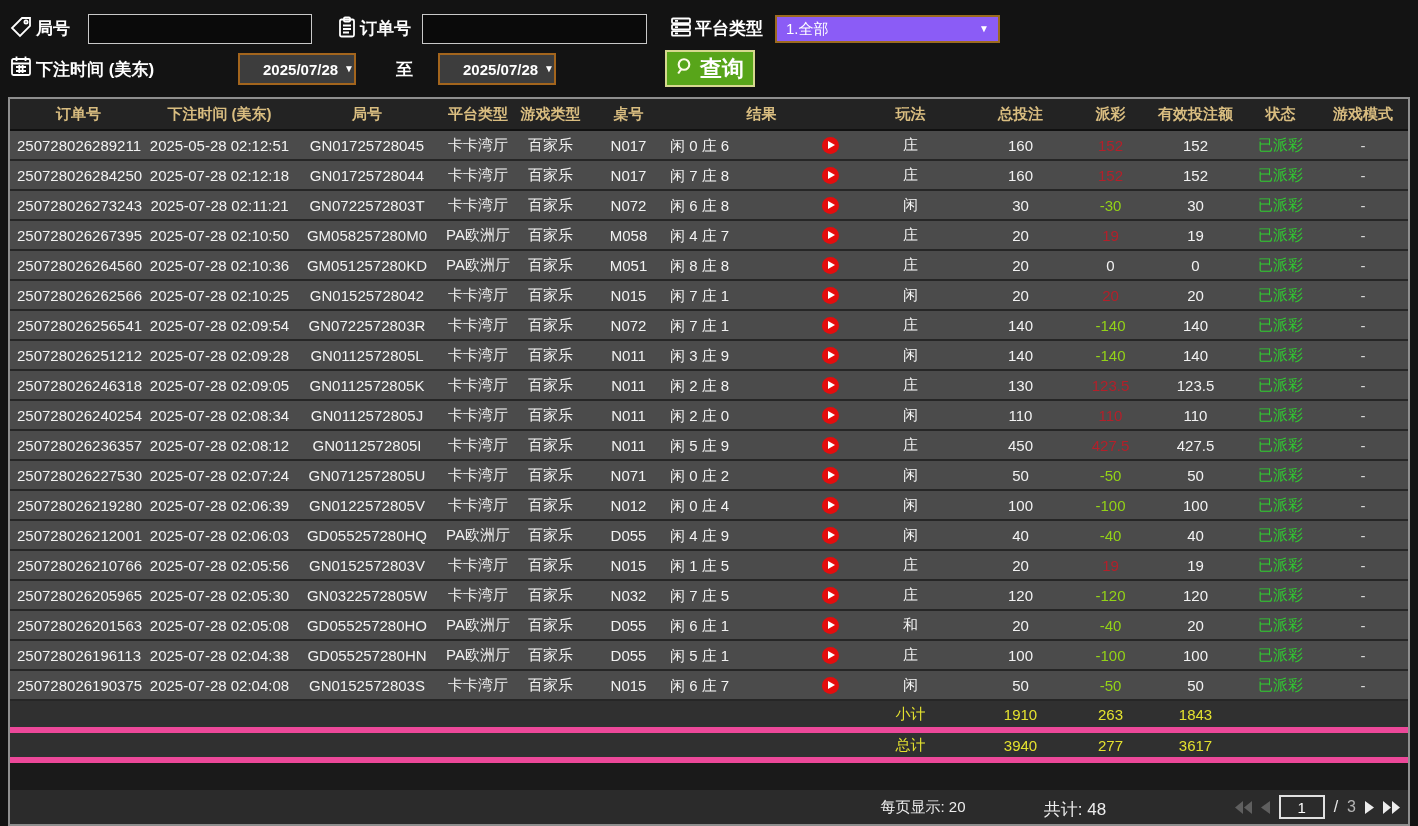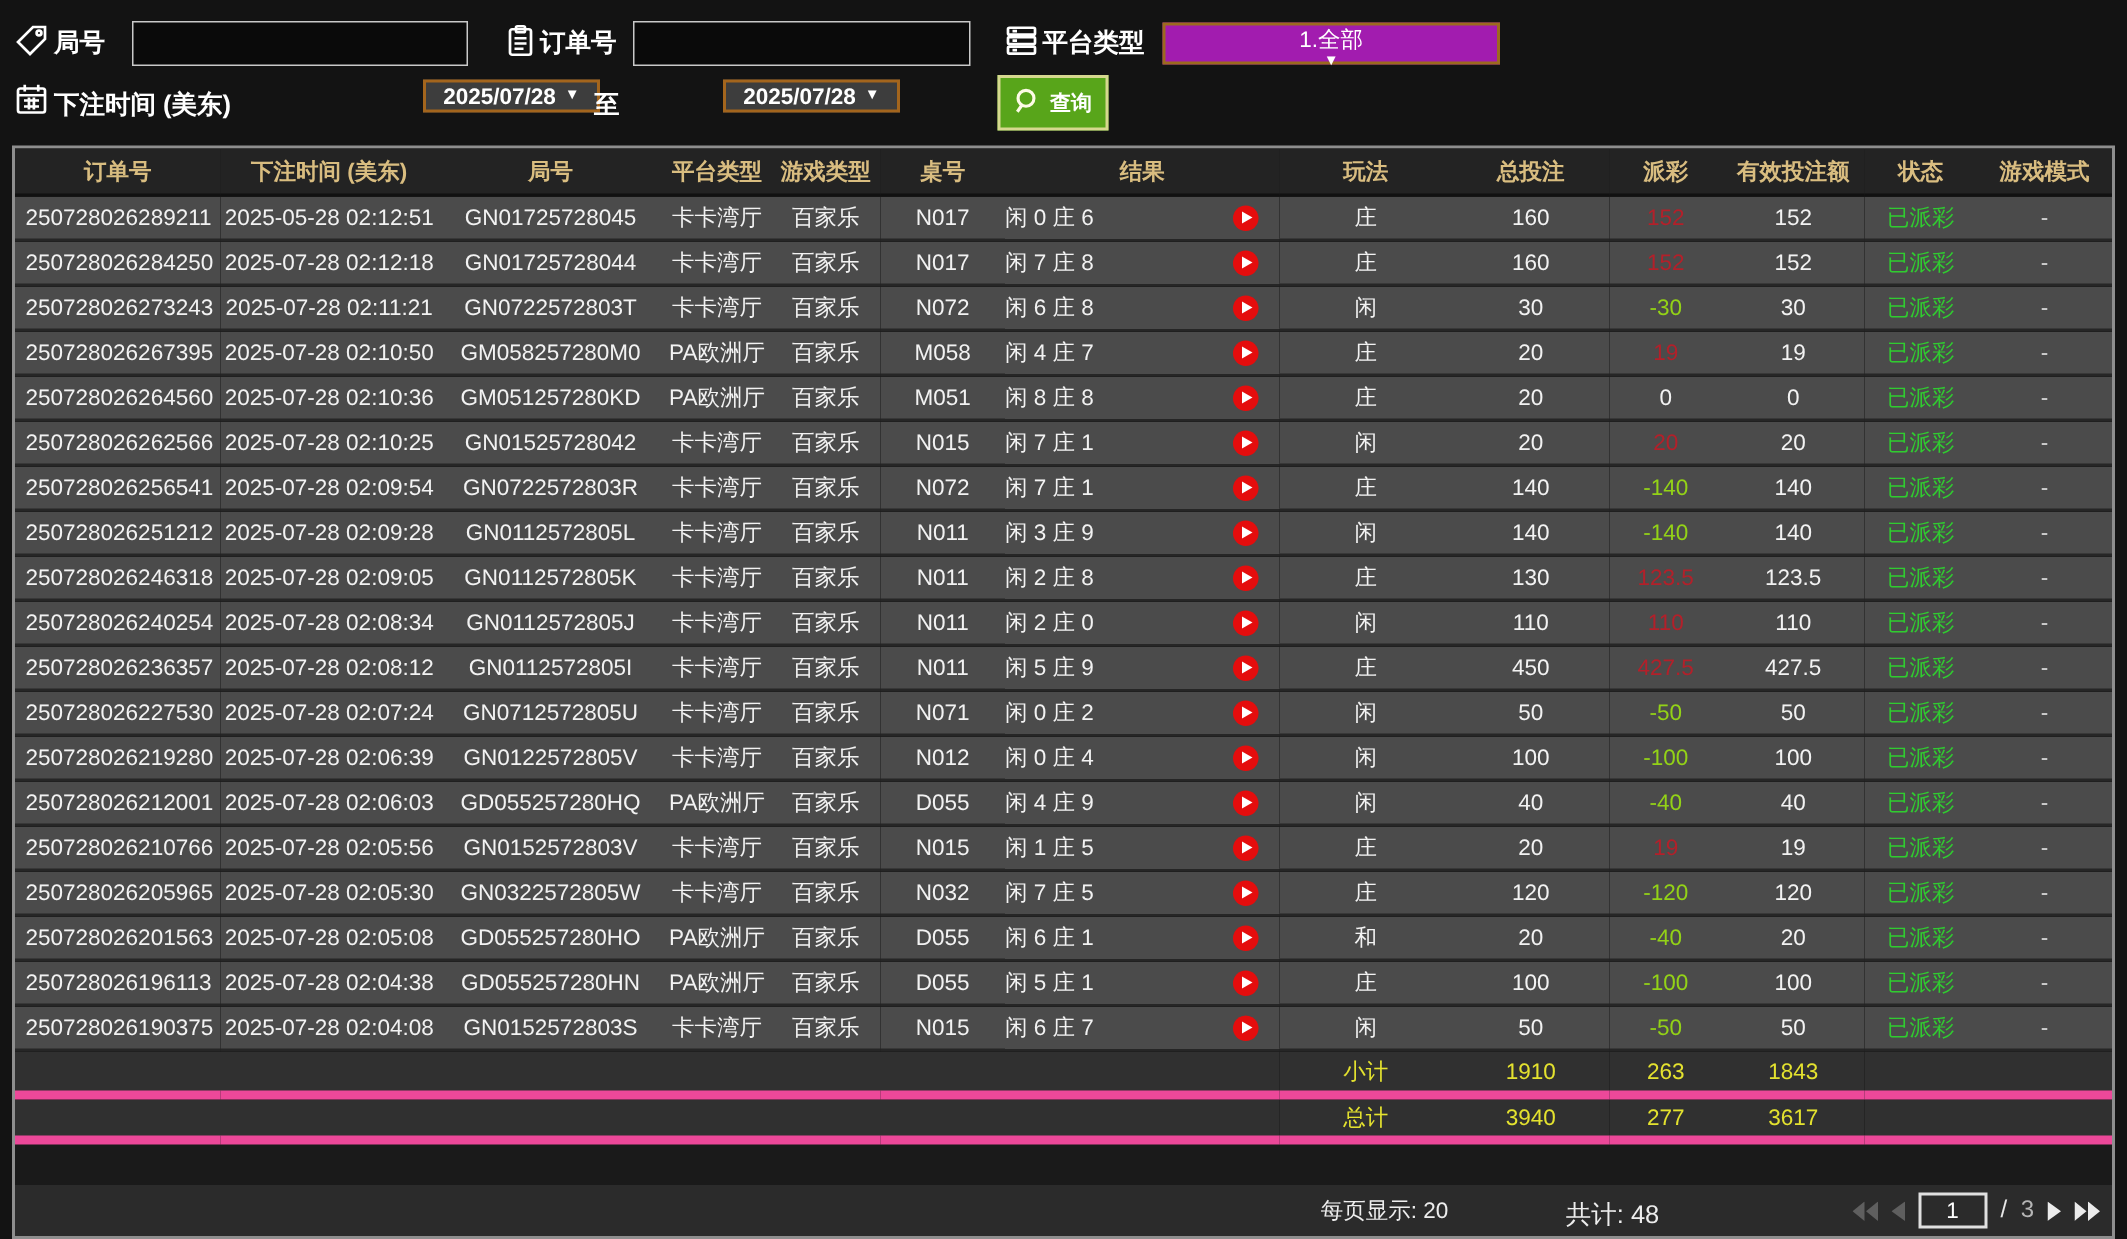--- a/index.html
+++ b/index.html
@@ -9,27 +9,27 @@
     background:#131313;
     font-family:"Liberation Sans","DejaVu Sans",sans-serif;
     position:relative; overflow:hidden; color:#fff;
   }
   
   .filters { position:absolute; top:0; left:0; width:1418px; height:97px; }
   .flabel { position:absolute; font-weight:bold; font-size:17px; color:#fff; white-space:nowrap; }
   .ficon { position:absolute; width:22px; height:22px; }
   .ficon svg { width:22px; height:22px; display:block; }
   .txt-input { position:absolute; height:30px; background:#0a0a0a; border:1px solid #c9c9c9; color:#fff; font-size:15px; padding:0 6px; outline:none; }
-  .select-box { position:absolute; left:775px; top:15px; width:225px; height:28px; background:#a21caf; border:2px solid #9c6a1f;
-    color:#fff; font-size:15px; display:flex; align-items:center; justify-content:space-between; padding:0 9px; cursor:default;flex-direction:column; }
+  .select-box { position:absolute; left:775px; top:15px; width:225px; height:28px; background:#8b5cf6; border:2px solid #9c6a1f;
+    color:#fff; font-size:15px; display:flex; align-items:center; justify-content:space-between; padding:0 9px; cursor:default; }
   .caret { font-size:10px; color:#fff; line-height:1; }
-  .date-btn { position:absolute; top:53px; width:118px; height:22px; background:#3d3d3d; border:2px solid #a3651d;
-    color:#fff; font-weight:bold; font-size:15px; display:flex; align-items:center; justify-content:center; gap:6px; cursor:pointer;margin-left:44px; }
+  .date-btn { position:absolute; top:53px; width:118px; height:32px; background:#3d3d3d; border:2px solid #a3651d;
+    color:#fff; font-weight:bold; font-size:15px; display:flex; align-items:center; justify-content:flex-end; gap:6px; cursor:pointer; }
   .query-btn { position:absolute; left:665px; top:50px; height:37px; padding:0 9px; background:#58a51a; border:2px solid #d6d88f;
-    color:#fff; font-weight:bold; font-size:14px; display:flex; align-items:center; gap:5px; cursor:pointer; }
+    color:#fff; font-weight:bold; font-size:22px; display:flex; align-items:center; gap:5px; cursor:pointer; }
   .query-btn svg { width:19px; height:19px; }
 
   
   .table-wrap { position:absolute; left:8px; top:97px; width:1402px; height:729px; border:2px solid #8e8e8e; background:#1a1a1a; }
   table { border-collapse:collapse; table-layout:fixed; width:1398px; }
   thead th { height:31px; background:#232323; color:#d9bd80; font-size:15px; font-weight:bold; border-bottom:2px solid #111; white-space:nowrap; }
   tbody td { height:30px; background:#4b4b4b; color:#f2f2f2; font-size:15px; text-align:center;
     border-bottom:2px solid #262626; white-space:nowrap; overflow:hidden; }
   td.al { text-align:left; padding-left:7px; }
   td.payout-win  { color:#b3202a; }

